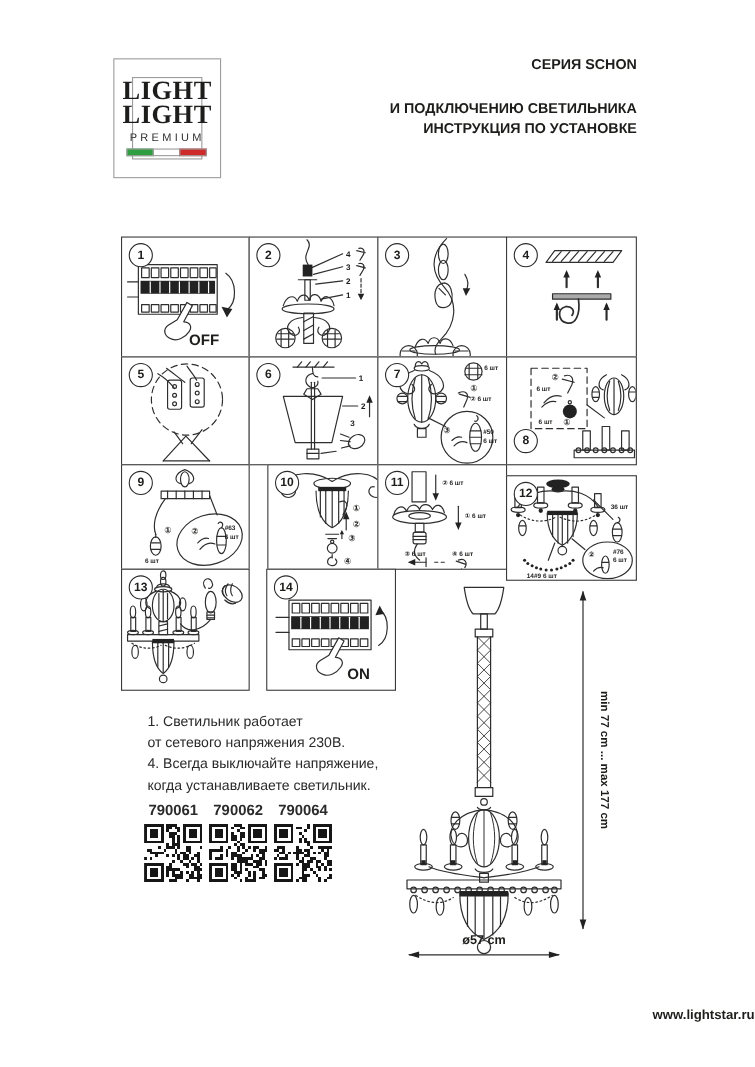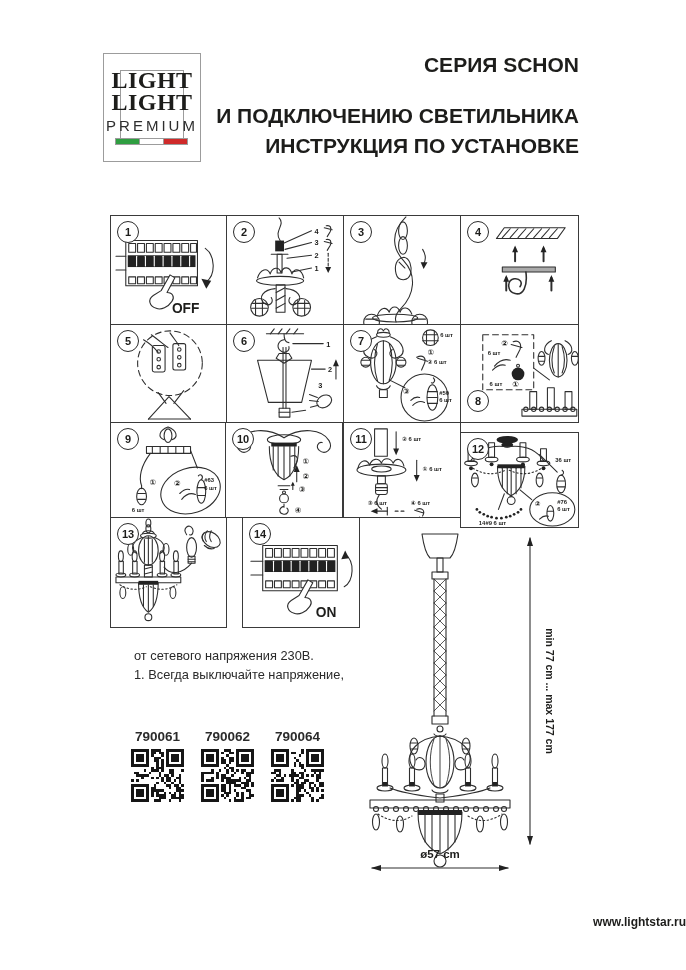--- a/index.html
+++ b/index.html
@@ -2,40 +2,40 @@
 <html><head>
 <meta charset="utf-8">
 <style>
   html,body{margin:0;padding:0}
   body{width:686px;height:970px;position:relative;background:#fff;overflow:hidden;
        font-family:"Liberation Sans","DejaVu Sans",sans-serif;color:#1d1d1b}
   
   .logo{position:absolute;left:103px;top:53px;width:98px;height:109px;border:1px solid #9c9c9c;padding:16px;box-sizing:border-box;background:#fff}
   .logo-inner{width:100%;height:100%;border:1px solid #9c9c9c;box-sizing:border-box;display:flex;flex-direction:column;align-items:center;justify-content:center}
   .logo-word{font-family:"Liberation Serif","DejaVu Serif",serif;font-weight:700;font-size:24px;line-height:.9;letter-spacing:.5px}
-  .logo-sub{font-size:15px;letter-spacing:3px;margin-top:3px;color:#2e2e2e}
+  .logo-sub{font-size:10px;letter-spacing:3px;margin-top:3px;color:#2e2e2e}
   .flag{display:flex;margin-top:4px}
   .flag span{width:23px;height:5px;border:1px solid #9c9c9c;margin-left:-1px}
   
   .hdr{position:absolute;top:50px;right:107px;text-align:right}
-  .hdr div{font-weight:700;font-size:21px;line-height:1.4}
+  .hdr div{font-weight:700;font-size:13px;line-height:1.4}
   .hdr .gap{height:22px}
   
   .grid{position:absolute;left:110px;top:215px;width:469px;height:413px}
   .cell{position:absolute;border:1.4px solid #3a3a3a;background:#fff;box-sizing:border-box;overflow:hidden}
   .num{position:absolute;top:5px;left:6px;width:20px;height:20px;border:1.4px solid #2b2b2b;border-radius:50%;
        display:flex;align-items:center;justify-content:center;font:700 11px "Liberation Sans","DejaVu Sans",sans-serif;background:#fff;z-index:2}
   .num-low{top:auto;bottom:10px}
   svg.art{position:absolute;left:0;top:0;width:100%;height:100%}
   g.ln{stroke:#2e2e2e;fill:none;stroke-width:1.1;stroke-linecap:round;stroke-linejoin:round}
   .tx{fill:#1d1d1b;stroke:none;font-weight:700;font-family:"Liberation Sans","DejaVu Sans",sans-serif}
   
   .notes{position:absolute;left:134px;top:646px;font-size:12.8px;line-height:1.5;color:#2a2a2a}
   
-  .qrs{position:absolute;left:131px;top:729px;display:flex;gap:17px}
+  .qrs{position:absolute;left:131px;top:729px;display:flex;gap:6px}
   .qr{width:53px;text-align:center}
   .qr .lab{font-size:13.5px;font-weight:700;color:#2b2b2b;margin-bottom:5px}
   .qr svg{width:53px;height:53px;display:block}
   
   .diag{position:absolute;left:354px;top:528px;width:230px;height:352px}
   
   .footer{position:absolute;left:0;top:915px;width:100%;text-align:right;font-size:12px;font-weight:700;color:#1d1d1b}
 </style>
 </head>
 <body>
@@ -349,21 +349,21 @@
         <line x1="81" y1="28" x2="88" y2="46"></line>
       </g>
       <text class="tx" x="39" y="63" font-size="8">①</text>
       <text class="tx" x="21" y="91" font-size="6">6 шт</text>
       <text class="tx" x="64" y="64" font-size="8">②</text>
       <text class="tx" x="95" y="60" font-size="6">#63</text>
       <text class="tx" x="95" y="68" font-size="6">6 шт</text>
     </svg>
   </div>
 
-  <div class="cell" style="left:115px;top:207px;width:118px;height:96px">
+  <div class="cell" style="left:133px;top:207px;width:118px;height:96px">
     <div class="num">10</div>
     <svg class="art" viewBox="0 0 118 96">
       <g class="ln">
         <path d="M59,15 C42,4 20,6 13,18 C8,27 17,33 23,28 C27,24 24,19 20,20"></path>
         <path d="M59,15 C76,4 98,6 105,18 C110,27 101,33 95,28 C91,24 94,19 98,20"></path>
         <ellipse cx="59" cy="17" rx="17" ry="5"></ellipse>
         <rect x="46" y="20" width="26" height="4" fill="#222" stroke="none"></rect>
         <path d="M44,24 C44,42 50,54 59,58 C68,54 74,42 74,24"></path>
         <line x1="48" y1="24" x2="48" y2="48"></line>
           <line x1="53" y1="24" x2="53" y2="54"></line>
@@ -568,22 +568,24 @@
         <path fill="#fff" d="M52,97 c-7,-2 -9,-9 -3,-13 l8,-5 9,-16 5,3 -8,15 c6,0 8,5 5,9 c-4,6 -11,9 -16,7 z"></path>
         <path d="M103,70 c10,-6 11,-26 1,-33"></path>
         <polygon points="100,42 104,33 108,41" fill="#222" stroke="none"></polygon>
       </g>
       <text class="tx" x="74" y="101" font-size="14">ON</text>
     </svg>
   </div>
 </div>
 
 <div class="notes">
+  <div>1. Светильник работает</div>
   <div>от сетевого напряжения 230В.</div>
-  <div>1. Всегда выключайте напряжение,</div>
+  <div>4. Всегда выключайте напряжение,</div>
+  <div>когда устанавливаете светильник.</div>
 </div>
 
 <div class="qrs">
   <div class="qr">
     <div class="lab">790061</div>
     <svg class="qr-svg" viewBox="0 0 21 21" fill="#161616" shape-rendering="crispEdges">
         <rect x="8" y="0" width="1" height="1"></rect>
         <rect x="9" y="0" width="1" height="1"></rect>
         <rect x="10" y="0" width="1" height="1"></rect>
         <rect x="11" y="0" width="1" height="1"></rect>

